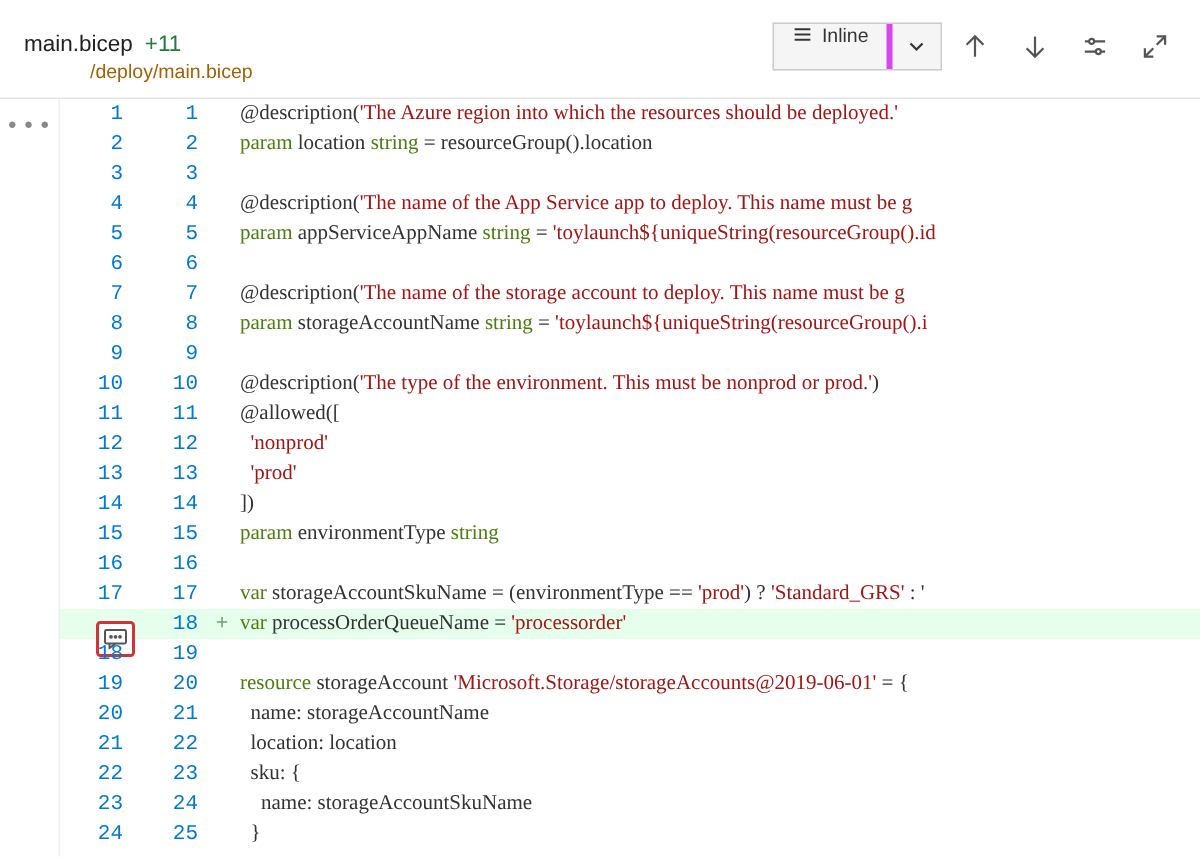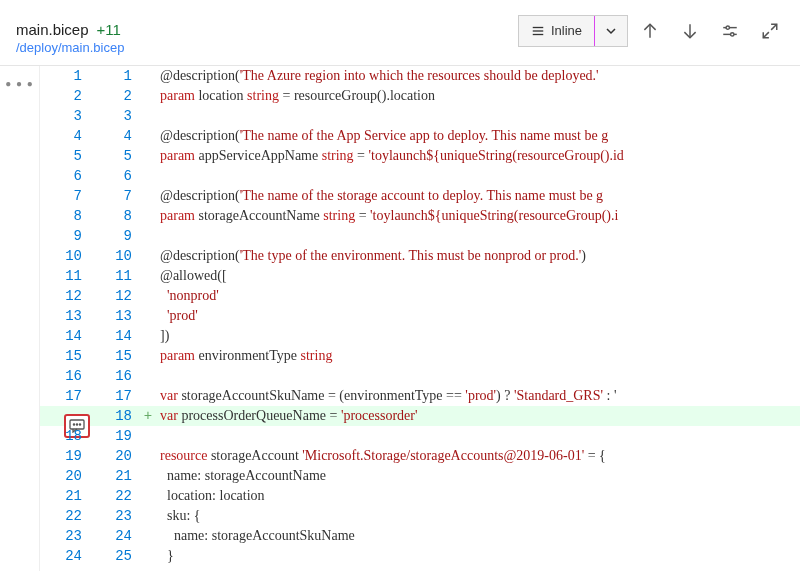--- a/index.html
+++ b/index.html
@@ -17,30 +17,30 @@
     display: flex;
     align-items: center;
     justify-content: space-between;
     padding: 6px 12px 10px 16px;
     border-bottom: 1px solid #e5e5e5;
   }
   .file-info { display: flex; flex-direction: column; }
   .file-row { display: flex; align-items: baseline; gap: 8px; }
   .filename { font-size: 15px; font-weight: 400; color: #222; }
   .diffcount { font-size: 15px; color: #1a7f37; margin-top: 15px; }
-  .filepath { font-size: 13px; color: #3b82f6; margin-top: 2px; }
+  .filepath { font-size: 13px; color: #a16207; margin-top: 2px; margin-left: 44px; }
   .toolbar { display: flex; align-items: center; gap: 4px; }
   .inline-btn {
     display: flex; align-items: center;
     border: 1px solid #ccc; background: #f5f5f5;
     height: 32px;
   }
   .inline-left {
-    display: flex; align-items: center; gap: 6px;
-    padding: 0 12px; border-right: 1px solid #d946ef;
+    display: flex; gap: 6px;
+    padding: 0 12px; border-right: 4px solid #d946ef;
     height: 100%;
   }
   .inline-right { padding: 0 10px; height: 100%; display:flex; align-items:center;}
   .tb-icon {
     width: 36px; height: 32px; display: flex; align-items: center; justify-content: center;
     cursor: pointer; color: #555;
   }
   .tb-icon svg { stroke: #555; }
   .more-col {
     width: 40px; flex: none;
@@ -62,21 +62,21 @@
   .gut-old {
     width: 50px; text-align: right; padding-right: 8px;
     color: #0078d4; position: relative;
   }
   .gut-new {
     width: 50px; text-align: right; padding-right: 8px;
     color: #0078d4; position: relative;
   }
   .gut-sign { width: 16px; text-align: center; color: #6a6; }
   .code { flex: 1; padding-left: 4px; overflow: hidden; font-family: Liberation Serif, serif; }
-  .kw { color: #b91c1c; }
+  .kw { color: #4d7c0f; }
   .str { color: #a31515; }
   .dec { color: #333; }
   .op { color: #333; }
   .added { background: #e6ffed; }
   .added .gut-old { background: transparent; }
   .comment-icon {
     position: absolute;
     left: 24px;
     width: 26px; height: 24px;
     border: 2px solid #d13438;

